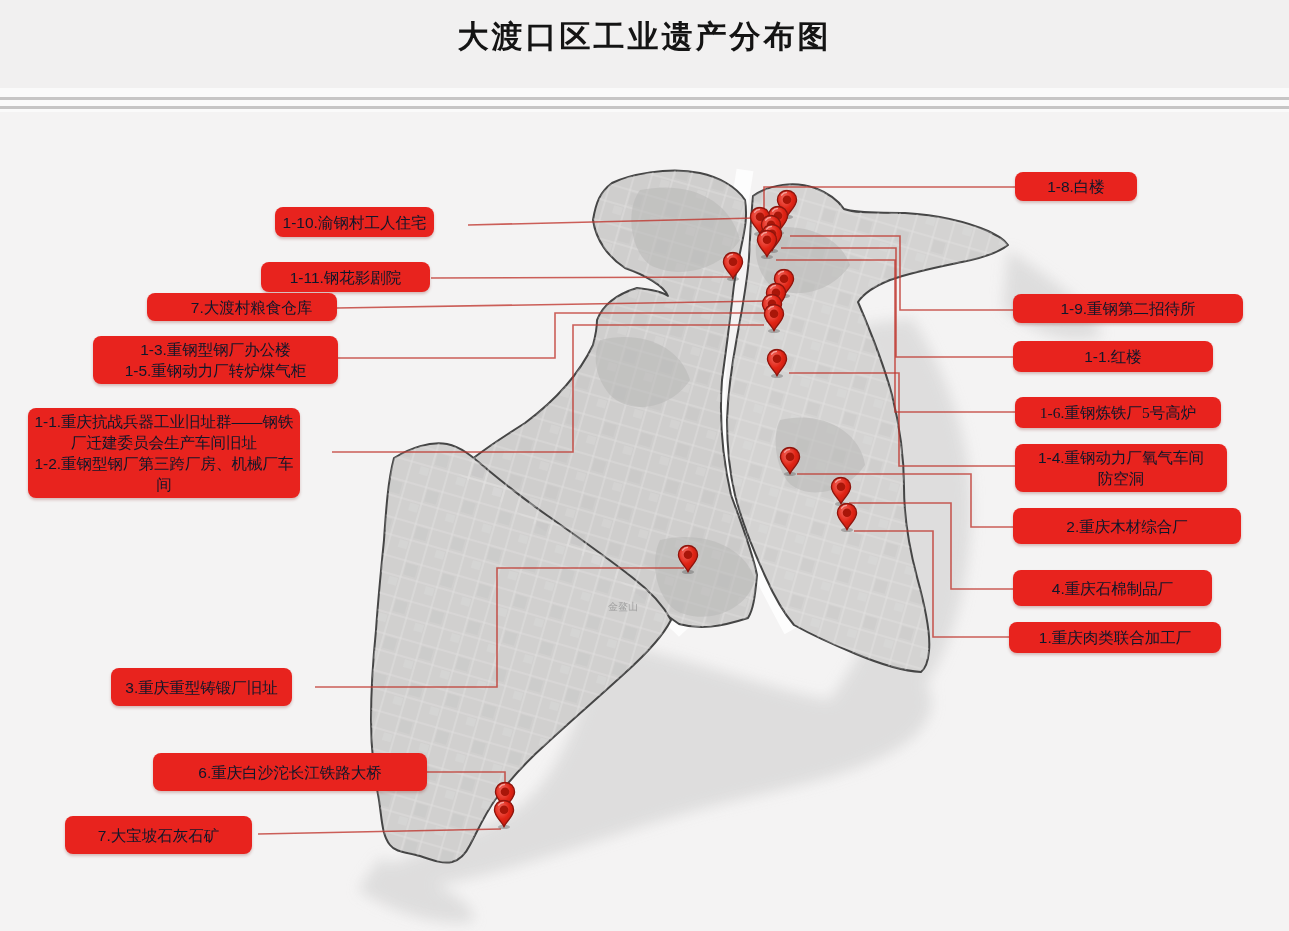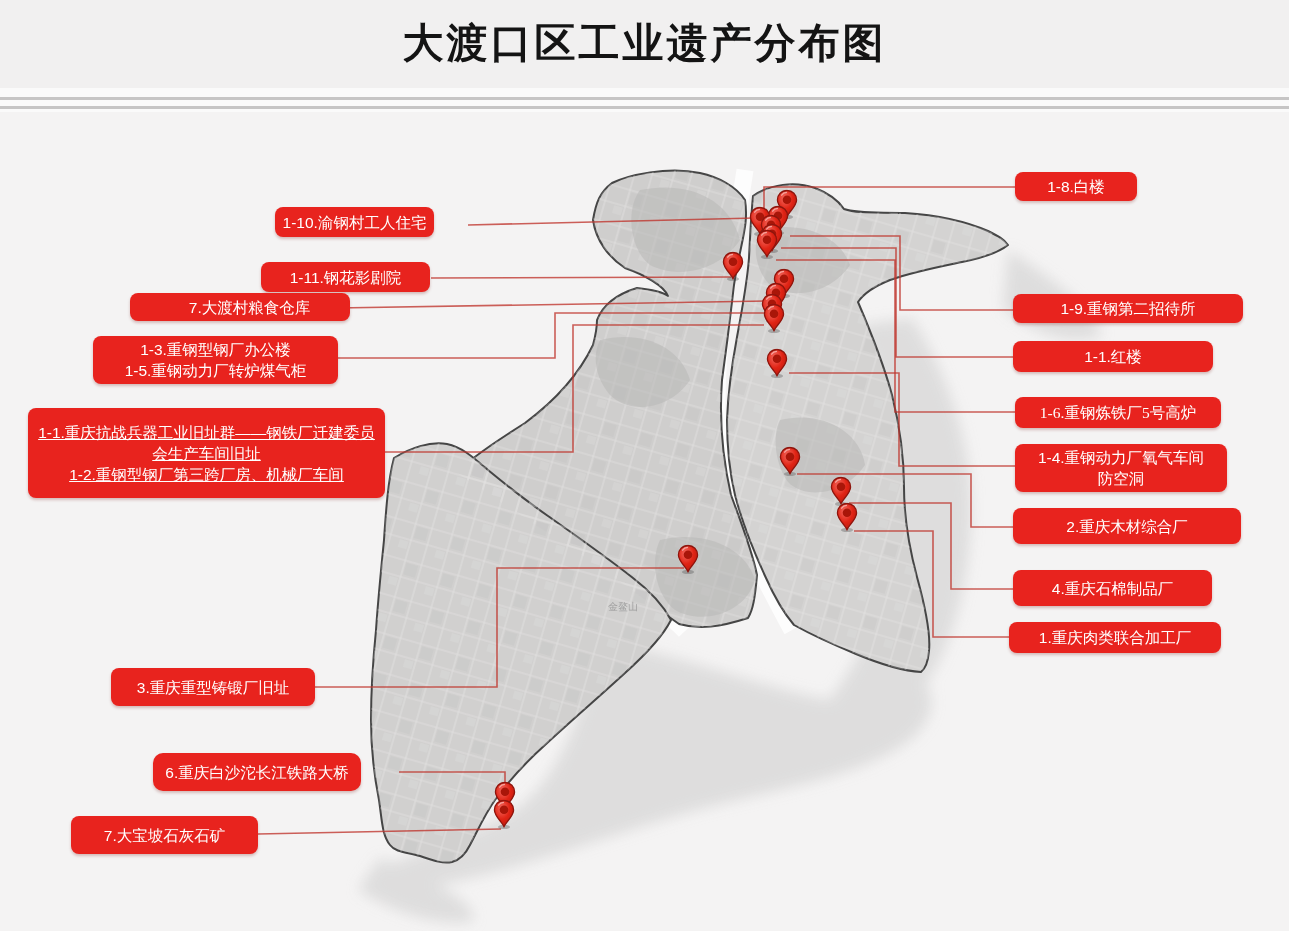--- a/index.html
+++ b/index.html
@@ -9,38 +9,38 @@
     font-family:"Liberation Sans", sans-serif;
   }
   
   #header{
     position:absolute;left:0;top:0;width:1289px;height:88px;
     background:#f1f0f0;
   }
   #page-title{
     margin:0;padding-top:16px;text-align:center;
     font-family:"Liberation Serif", serif;
-    font-size:41px;font-weight:700;letter-spacing:3px;color:#141414;
+    font-size:31px;font-weight:700;letter-spacing:3px;color:#141414;
   }
   #divider{
     position:absolute;left:0;top:88px;width:1289px;height:24px;
     background:#fafafa;
   }
   .divider-line{position:absolute;left:0;width:1289px;height:3px;background:#c6c5c5;}
   #divider-line-1{top:9px;}
   #divider-line-2{top:18px;}
 
   
   #map-area{position:absolute;left:0;top:112px;width:1289px;height:819px;}
   #map-svg{position:absolute;left:0;top:0;}
 
   
   .map-label{
     position:absolute;box-sizing:border-box;
-    background:#e8231e;color:#ffffff;
+    background:#e8231e;color:#0f172a;
     border-radius:8px;
     display:flex;align-items:center;justify-content:center;
     text-align:center;white-space:pre-line;
     font-size:15.5px;line-height:21px;font-weight:400;
     padding:3px 6px;
     box-shadow:0 2px 3px rgba(120,20,15,.25);
     cursor:default;
   }
 </style>
 </head>
@@ -164,28 +164,28 @@
         <use href="#pin-symbol" x="835.5" y="502.4" width="23" height="30"></use>
         <use href="#pin-symbol" x="676.5" y="544.4" width="23" height="30"></use>
         <use href="#pin-symbol" x="493.5" y="781.4" width="23" height="30"></use>
         <use href="#pin-symbol" x="492.5" y="799.4" width="23" height="30"></use>
       </g>
   </svg>
 
   <div id="labels-layer">
       <div class="map-label" style="left: 275px; top: 95px; width: 159px; min-height: 30px;">1-10.渝钢村工人住宅</div>
       <div class="map-label" style="left: 261px; top: 150px; width: 169px; min-height: 30px;">1-11.钢花影剧院</div>
-      <div class="map-label" style="left: 130px; top: 181px; width: 220px; min-height: 28px; padding-left: 25px;">7.大渡村粮食仓库</div>
+      <div class="map-label" style="left: 147px; top: 181px; width: 190px; min-height: 28px; padding-left: 25px;">7.大渡村粮食仓库</div>
       <div class="map-label" style="left: 93px; top: 224px; width: 245px; min-height: 44px;">1-3.重钢型钢厂办公楼
 1-5.重钢动力厂转炉煤气柜</div>
-      <div class="map-label" style="left: 28px; top: 296px; width: 357px; min-height: 90px; text-decoration: underline;">1-1.重庆抗战兵器工业旧址群——钢铁厂迁建委员会生产车间旧址
+      <div class="map-label" style="left: 28px; top: 296px; width: 272px; min-height: 90px;">1-1.重庆抗战兵器工业旧址群——钢铁厂迁建委员会生产车间旧址
 1-2.重钢型钢厂第三跨厂房、机械厂车间</div>
-      <div class="map-label" style="left: 111px; top: 556px; width: 204px; min-height: 38px;">3.重庆重型铸锻厂旧址</div>
-      <div class="map-label" style="left: 153px; top: 641px; width: 208px; min-height: 38px; border-radius: 10px;">6.重庆白沙沱长江铁路大桥</div>
-      <div class="map-label" style="left: 71px; top: 704px; width: 187px; min-height: 38px;">7.大宝坡石灰石矿</div>
+      <div class="map-label" style="left: 111px; top: 556px; width: 181px; min-height: 38px;">3.重庆重型铸锻厂旧址</div>
+      <div class="map-label" style="left: 153px; top: 641px; width: 274px; min-height: 38px;">6.重庆白沙沱长江铁路大桥</div>
+      <div class="map-label" style="left: 65px; top: 704px; width: 187px; min-height: 38px;">7.大宝坡石灰石矿</div>
       <div class="map-label" style="left: 1015px; top: 60px; width: 122px; min-height: 29px;">1-8.白楼</div>
       <div class="map-label" style="left: 1013px; top: 182px; width: 230px; min-height: 29px;">1-9.重钢第二招待所</div>
       <div class="map-label" style="left: 1013px; top: 229px; width: 200px; min-height: 31px;">1-1.红楼</div>
       <div class="map-label" style="left: 1015px; top: 285px; width: 206px; min-height: 31px; font-family: Liberation Serif, serif;">1-6.重钢炼铁厂5号高炉</div>
       <div class="map-label" style="left: 1015px; top: 332px; width: 212px; min-height: 45px;">1-4.重钢动力厂氧气车间
 防空洞</div>
       <div class="map-label" style="left: 1013px; top: 396px; width: 228px; min-height: 36px;">2.重庆木材综合厂</div>
       <div class="map-label" style="left: 1013px; top: 458px; width: 199px; min-height: 36px;">4.重庆石棉制品厂</div>
       <div class="map-label" style="left: 1009px; top: 510px; width: 212px; min-height: 31px;">1.重庆肉类联合加工厂</div>
     </div>

